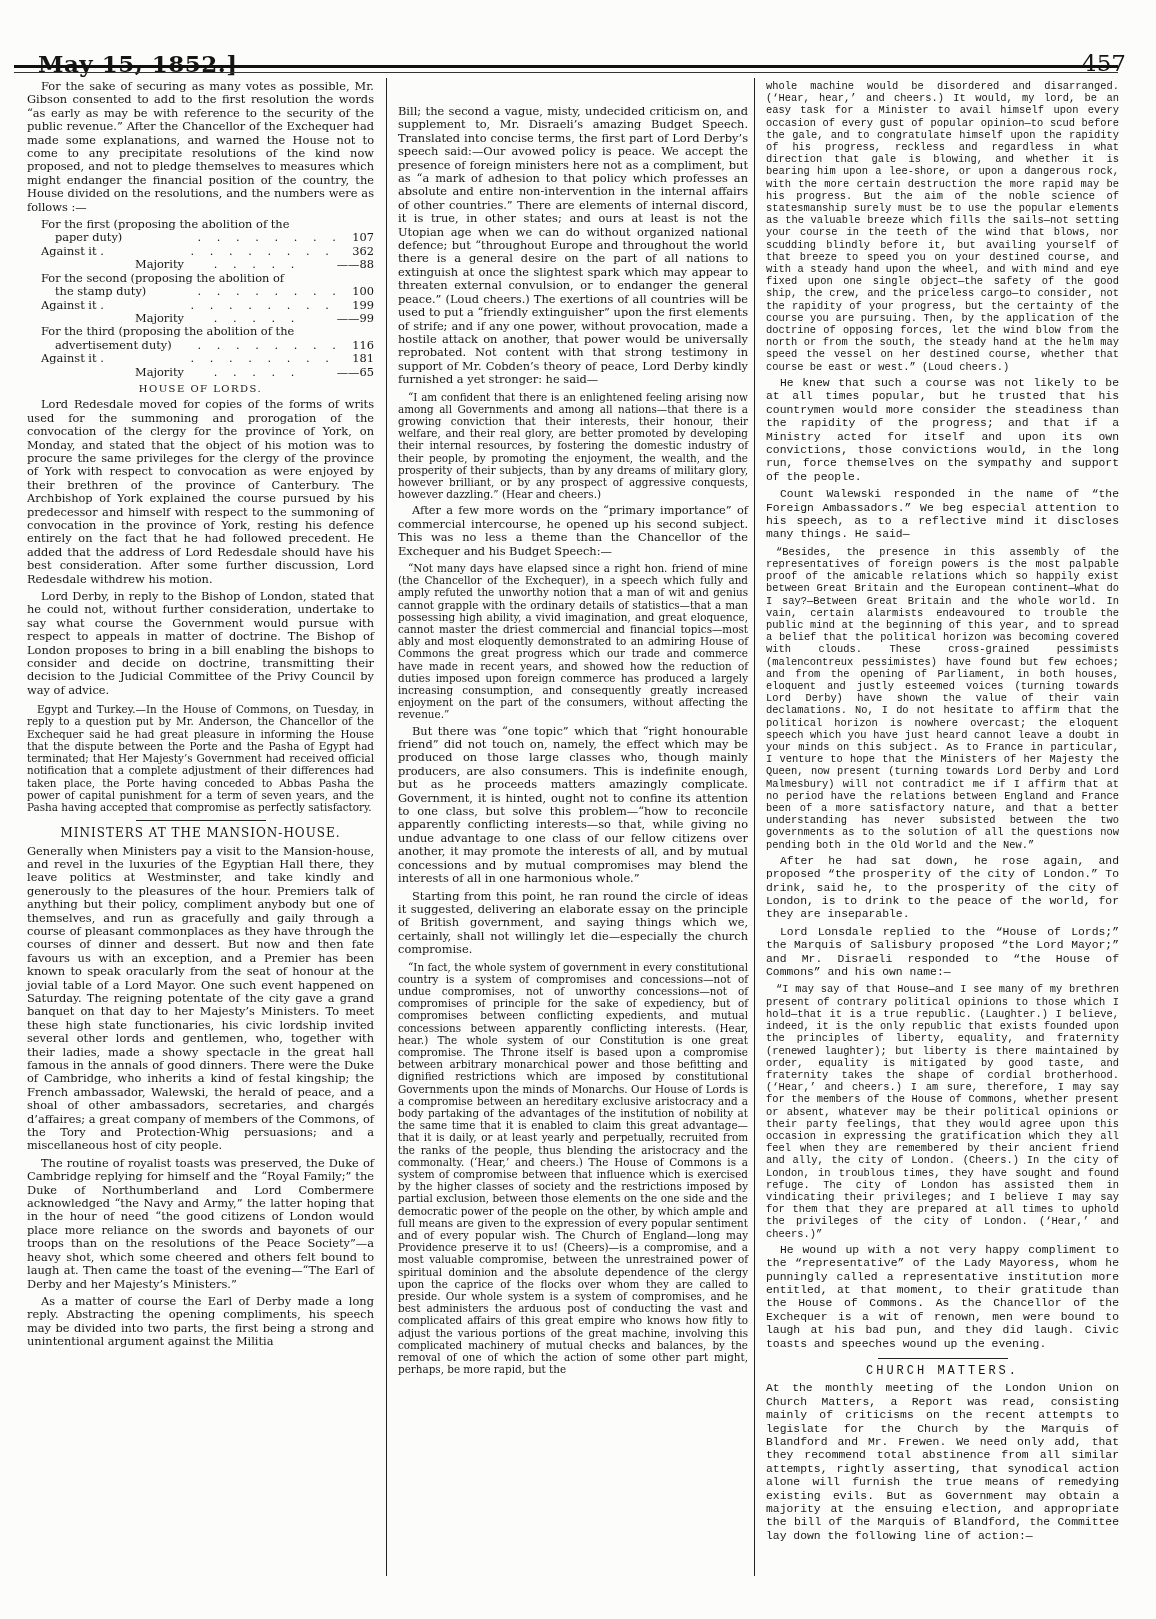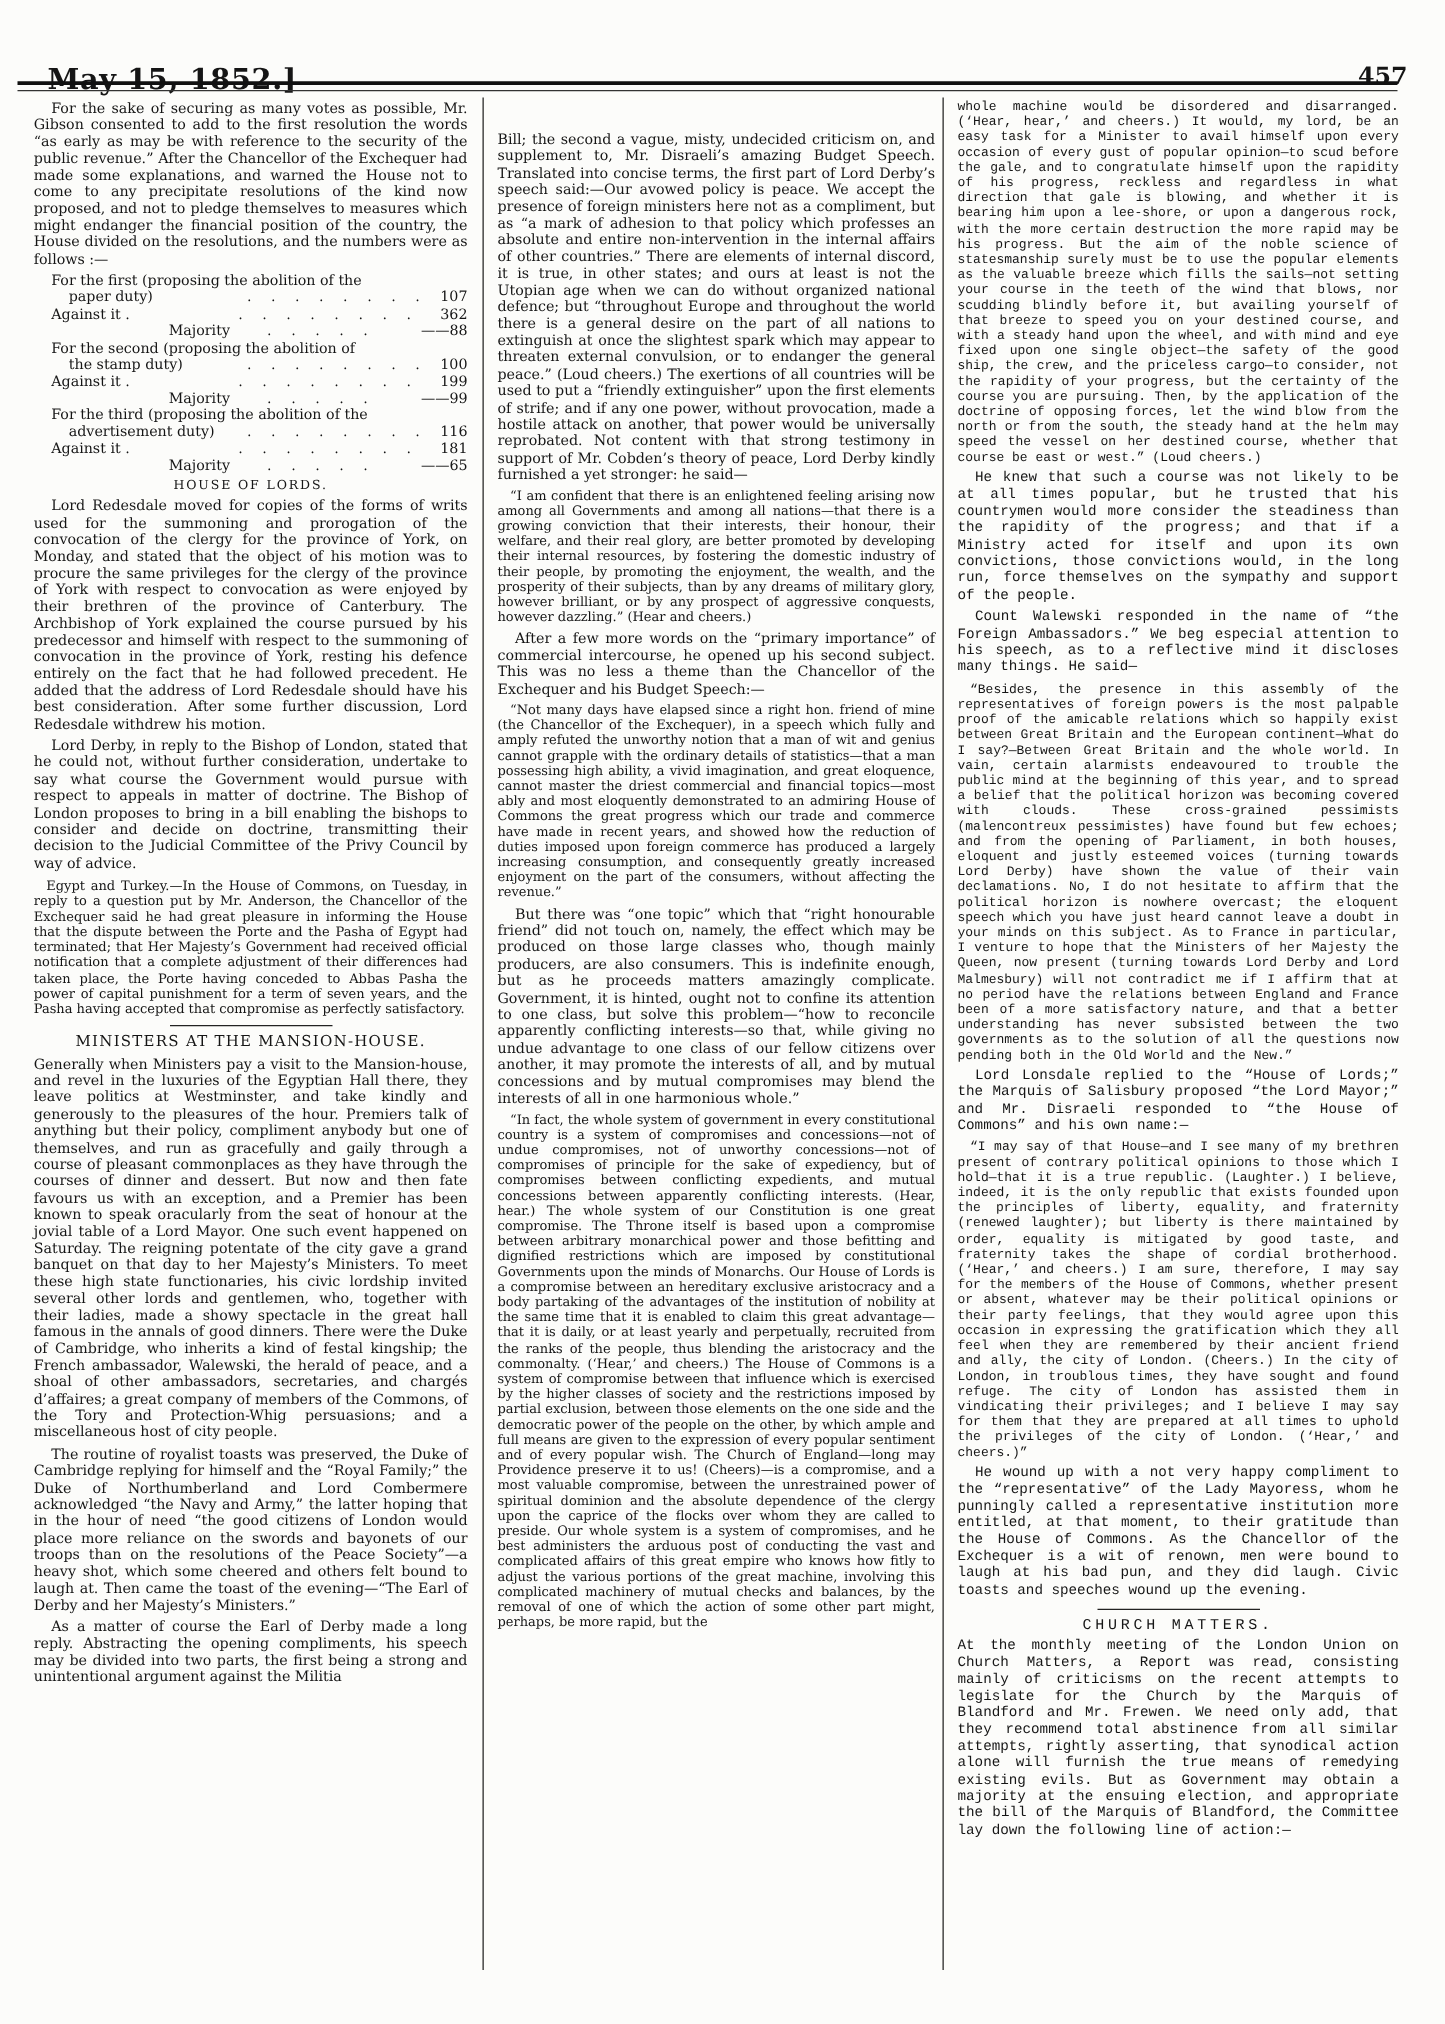--- a/index.html
+++ b/index.html
@@ -5,21 +5,21 @@
     html, body { margin: 0; padding: 0; background: #fcfcfa; }
     body {
       width: 1156px; height: 1619px; position: relative; overflow: hidden;
       font-family: "DejaVu Serif", "Liberation Serif", serif; color: #151515;
     }
     .masthead {
       position: absolute; left: 28px; right: 30px; top: 22px; height: 40px;
     }
     .mh-date { position: absolute; left: 10px; top: 28px; font-size: 23px; font-weight: bold; letter-spacing: 0.5px; }
     .mh-title { position: absolute; left: 0; right: 0; top: 28px; text-align: center; font-size: 23px; font-weight: bold; letter-spacing: 8px; }
-    .mh-page { position: absolute; right: 0; top: 28px; font-size: 19px; font-weight: bold; }
+    .mh-page { position: absolute; right: 0; top: 28px; font-size: 23px; font-weight: normal; }
     .rule-top {
       position: absolute; left: 14px; right: 38px; top: 65px; height: 4px;
       border-top: 3px solid #111; border-bottom: 1px solid #333;
     }
     .col {
       position: absolute; top: 80px; font-size: 11.4px; line-height: 13.4px;
       text-align: justify; hyphens: none;
     }
     .col1 { left: 27px; width: 347px; }
     .col2 { left: 398px; width: 350px; margin-top: 25px; }
@@ -127,28 +127,30 @@
   <p>The routine of royalist toasts was preserved, the Duke of Cambridge replying for himself and the “Royal Family;” the Duke of Northumberland and Lord Combermere acknowledged “the Navy and Army,” the latter hoping that in the hour of need “the good citizens of London would place more reliance on the swords and bayonets of our troops than on the resolutions of the Peace Society”—a heavy shot, which some cheered and others felt bound to laugh at. Then came the toast of the evening—“The Earl of Derby and her Majesty’s Ministers.”</p>
   <p>As a matter of course the Earl of Derby made a long reply. Abstracting the opening compliments, his speech may be divided into two parts, the first being a strong and unintentional argument against the Militia</p>
 </div>
 
 <div class="col col2">
   <p class="first">Bill; the second a vague, misty, undecided criticism on, and supplement to, Mr. Disraeli’s amazing Budget Speech. Translated into concise terms, the first part of Lord Derby’s speech said:—Our avowed policy is peace. We accept the presence of foreign ministers here not as a compliment, but as “a mark of adhesion to that policy which professes an absolute and entire non-intervention in the internal affairs of other countries.” There are elements of internal discord, it is true, in other states; and ours at least is not the Utopian age when we can do without organized national defence; but “throughout Europe and throughout the world there is a general desire on the part of all nations to extinguish at once the slightest spark which may appear to threaten external convulsion, or to endanger the general peace.” (Loud cheers.) The exertions of all countries will be used to put a “friendly extinguisher” upon the first elements of strife; and if any one power, without provocation, made a hostile attack on another, that power would be universally reprobated. Not content with that strong testimony in support of Mr. Cobden’s theory of peace, Lord Derby kindly furnished a yet stronger: he said—</p>
   <p class="quote">“I am confident that there is an enlightened feeling arising now among all Governments and among all nations—that there is a growing conviction that their interests, their honour, their welfare, and their real glory, are better promoted by developing their internal resources, by fostering the domestic industry of their people, by promoting the enjoyment, the wealth, and the prosperity of their subjects, than by any dreams of military glory, however brilliant, or by any prospect of aggressive conquests, however dazzling.” (Hear and cheers.)</p>
   <p>After a few more words on the “primary importance” of commercial intercourse, he opened up his second subject. This was no less a theme than the Chancellor of the Exchequer and his Budget Speech:—</p>
   <p class="quote">“Not many days have elapsed since a right hon. friend of mine (the Chancellor of the Exchequer), in a speech which fully and amply refuted the unworthy notion that a man of wit and genius cannot grapple with the ordinary details of statistics—that a man possessing high ability, a vivid imagination, and great eloquence, cannot master the driest commercial and financial topics—most ably and most eloquently demonstrated to an admiring House of Commons the great progress which our trade and commerce have made in recent years, and showed how the reduction of duties imposed upon foreign commerce has produced a largely increasing consumption, and consequently greatly increased enjoyment on the part of the consumers, without affecting the revenue.”</p>
   <p>But there was “one topic” which that “right honourable friend” did not touch on, namely, the effect which may be produced on those large classes who, though mainly producers, are also consumers. This is indefinite enough, but as he proceeds matters amazingly complicate. Government, it is hinted, ought not to confine its attention to one class, but solve this problem—“how to reconcile apparently conflicting interests—so that, while giving no undue advantage to one class of our fellow citizens over another, it may promote the interests of all, and by mutual concessions and by mutual compromises may blend the interests of all in one harmonious whole.”</p>
+  <p>Starting from this point, he ran round the circle of ideas it suggested, delivering an elaborate essay on the principle of British government, and saying things which we, certainly, shall not willingly let die—especially the church compromise.</p>
   <p class="quote">“In fact, the whole system of government in every constitutional country is a system of compromises and concessions—not of undue compromises, not of unworthy concessions—not of compromises of principle for the sake of expediency, but of compromises between conflicting expedients, and mutual concessions between apparently conflicting interests. (Hear, hear.) The whole system of our Constitution is one great compromise. The Throne itself is based upon a compromise between arbitrary monarchical power and those befitting and dignified restrictions which are imposed by constitutional Governments upon the minds of Monarchs. Our House of Lords is a compromise between an hereditary exclusive aristocracy and a body partaking of the advantages of the institution of nobility at the same time that it is enabled to claim this great advantage—that it is daily, or at least yearly and perpetually, recruited from the ranks of the people, thus blending the aristocracy and the commonalty. (‘Hear,’ and cheers.) The House of Commons is a system of compromise between that influence which is exercised by the higher classes of society and the restrictions imposed by partial exclusion, between those elements on the one side and the democratic power of the people on the other, by which ample and full means are given to the expression of every popular sentiment and of every popular wish. The Church of England—long may Providence preserve it to us! (Cheers)—is a compromise, and a most valuable compromise, between the unrestrained power of spiritual dominion and the absolute dependence of the clergy upon the caprice of the flocks over whom they are called to preside. Our whole system is a system of compromises, and he best administers the arduous post of conducting the vast and complicated affairs of this great empire who knows how fitly to adjust the various portions of the great machine, involving this complicated machinery of mutual checks and balances, by the removal of one of which the action of some other part might, perhaps, be more rapid, but the</p>
 </div>
 
 <div class="col col3">
   <p class="quote first">whole machine would be disordered and disarranged. (‘Hear, hear,’ and cheers.) It would, my lord, be an easy task for a Minister to avail himself upon every occasion of every gust of popular opinion—to scud before the gale, and to congratulate himself upon the rapidity of his progress, reckless and regardless in what direction that gale is blowing, and whether it is bearing him upon a lee-shore, or upon a dangerous rock, with the more certain destruction the more rapid may be his progress. But the aim of the noble science of statesmanship surely must be to use the popular elements as the valuable breeze which fills the sails—not setting your course in the teeth of the wind that blows, nor scudding blindly before it, but availing yourself of that breeze to speed you on your destined course, and with a steady hand upon the wheel, and with mind and eye fixed upon one single object—the safety of the good ship, the crew, and the priceless cargo—to consider, not the rapidity of your progress, but the certainty of the course you are pursuing. Then, by the application of the doctrine of opposing forces, let the wind blow from the north or from the south, the steady hand at the helm may speed the vessel on her destined course, whether that course be east or west.” (Loud cheers.)</p>
   <p>He knew that such a course was not likely to be at all times popular, but he trusted that his countrymen would more consider the steadiness than the rapidity of the progress; and that if a Ministry acted for itself and upon its own convictions, those convictions would, in the long run, force themselves on the sympathy and support of the people.</p>
   <p>Count Walewski responded in the name of “the Foreign Ambassadors.” We beg especial attention to his speech, as to a reflective mind it discloses many things. He said—</p>
   <p class="quote">“Besides, the presence in this assembly of the representatives of foreign powers is the most palpable proof of the amicable relations which so happily exist between Great Britain and the European continent—What do I say?—Between Great Britain and the whole world. In vain, certain alarmists endeavoured to trouble the public mind at the beginning of this year, and to spread a belief that the political horizon was becoming covered with clouds. These cross-grained pessimists (malencontreux pessimistes) have found but few echoes; and from the opening of Parliament, in both houses, eloquent and justly esteemed voices (turning towards Lord Derby) have shown the value of their vain declamations. No, I do not hesitate to affirm that the political horizon is nowhere overcast; the eloquent speech which you have just heard cannot leave a doubt in your minds on this subject. As to France in particular, I venture to hope that the Ministers of her Majesty the Queen, now present (turning towards Lord Derby and Lord Malmesbury) will not contradict me if I affirm that at no period have the relations between England and France been of a more satisfactory nature, and that a better understanding has never subsisted between the two governments as to the solution of all the questions now pending both in the Old World and the New.”</p>
+  <p>After he had sat down, he rose again, and proposed “the prosperity of the city of London.” To drink, said he, to the prosperity of the city of London, is to drink to the peace of the world, for they are inseparable.</p>
   <p>Lord Lonsdale replied to the “House of Lords;” the Marquis of Salisbury proposed “the Lord Mayor;” and Mr. Disraeli responded to “the House of Commons” and his own name:—</p>
   <p class="quote">“I may say of that House—and I see many of my brethren present of contrary political opinions to those which I hold—that it is a true republic. (Laughter.) I believe, indeed, it is the only republic that exists founded upon the principles of liberty, equality, and fraternity (renewed laughter); but liberty is there maintained by order, equality is mitigated by good taste, and fraternity takes the shape of cordial brotherhood. (‘Hear,’ and cheers.) I am sure, therefore, I may say for the members of the House of Commons, whether present or absent, whatever may be their political opinions or their party feelings, that they would agree upon this occasion in expressing the gratification which they all feel when they are remembered by their ancient friend and ally, the city of London. (Cheers.) In the city of London, in troublous times, they have sought and found refuge. The city of London has assisted them in vindicating their privileges; and I believe I may say for them that they are prepared at all times to uphold the privileges of the city of London. (‘Hear,’ and cheers.)”</p>
   <p>He wound up with a not very happy compliment to the “representative” of the Lady Mayoress, whom he punningly called a representative institution more entitled, at that moment, to their gratitude than the House of Commons. As the Chancellor of the Exchequer is a wit of renown, men were bound to laugh at his bad pun, and they did laugh. Civic toasts and speeches wound up the evening.</p>
 
   <div class="section-rule"></div>
   <div class="section-head wide">CHURCH MATTERS.</div>
   <p class="first">At the monthly meeting of the London Union on Church Matters, a Report was read, consisting mainly of criticisms on the recent attempts to legislate for the Church by the Marquis of Blandford and Mr. Frewen. We need only add, that they recommend total abstinence from all similar attempts, rightly asserting, that synodical action alone will furnish the true means of remedying existing evils. But as Government may obtain a majority at the ensuing election, and appropriate the bill of the Marquis of Blandford, the Committee lay down the following line of action:—</p>
 </div>
 
 </body></html>

